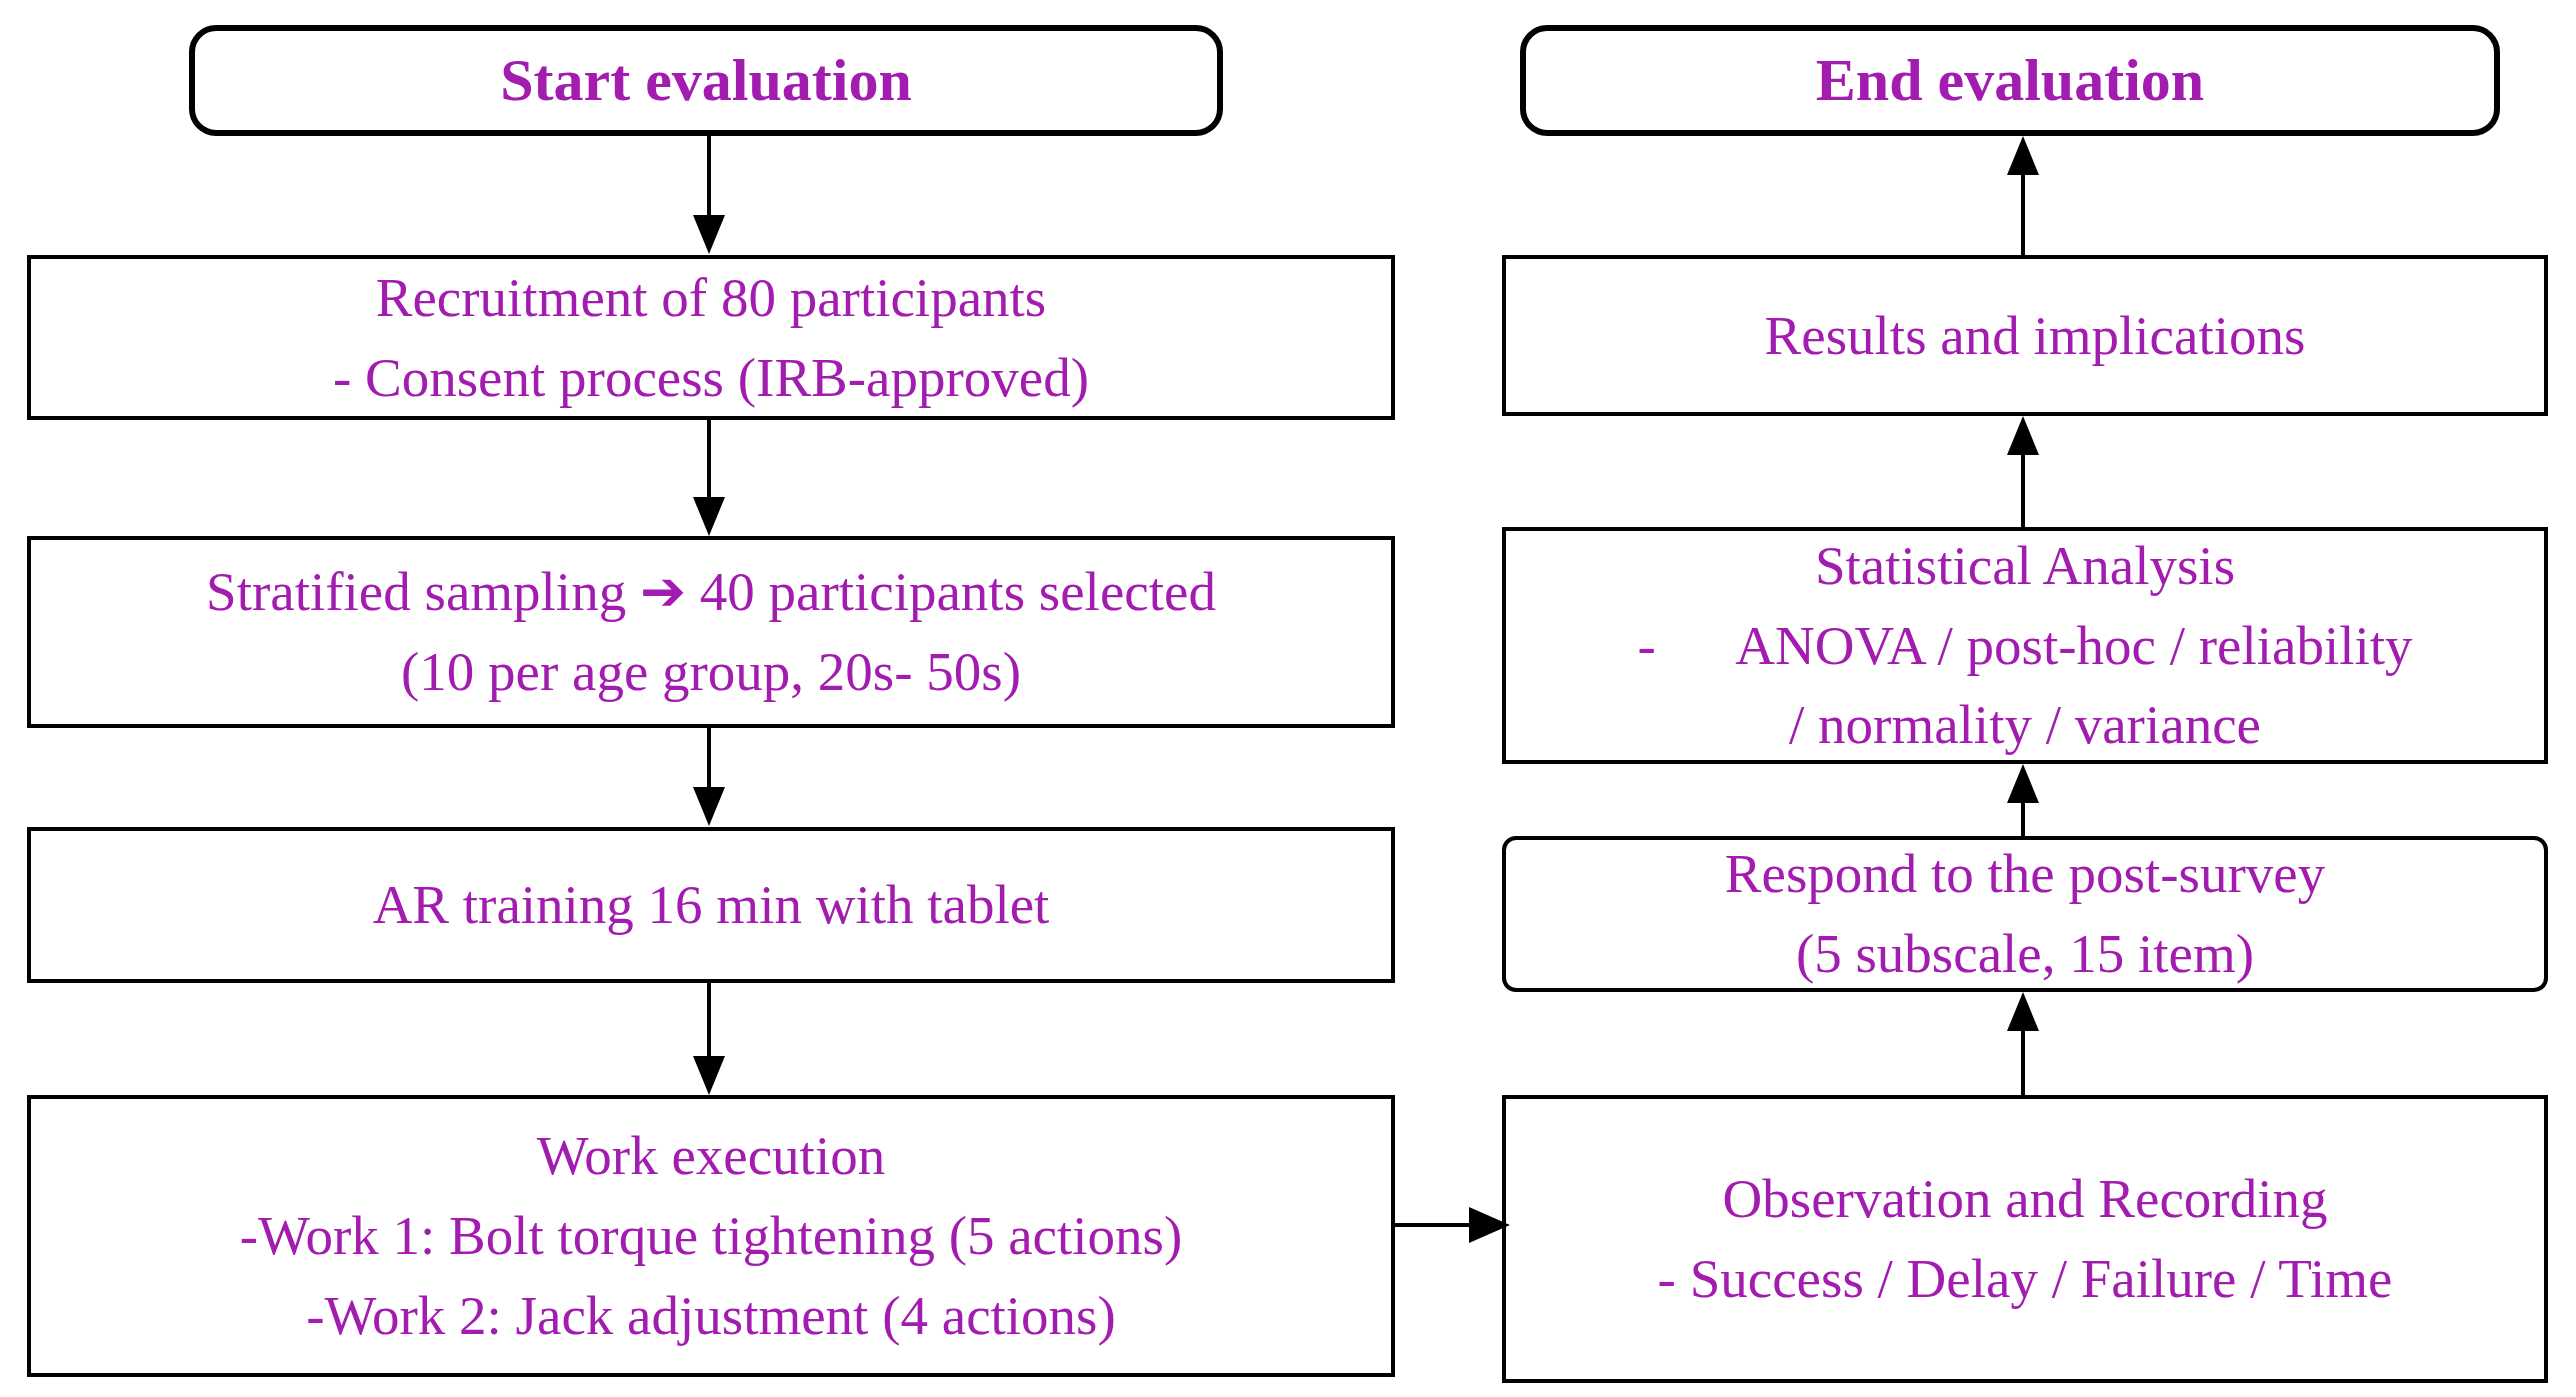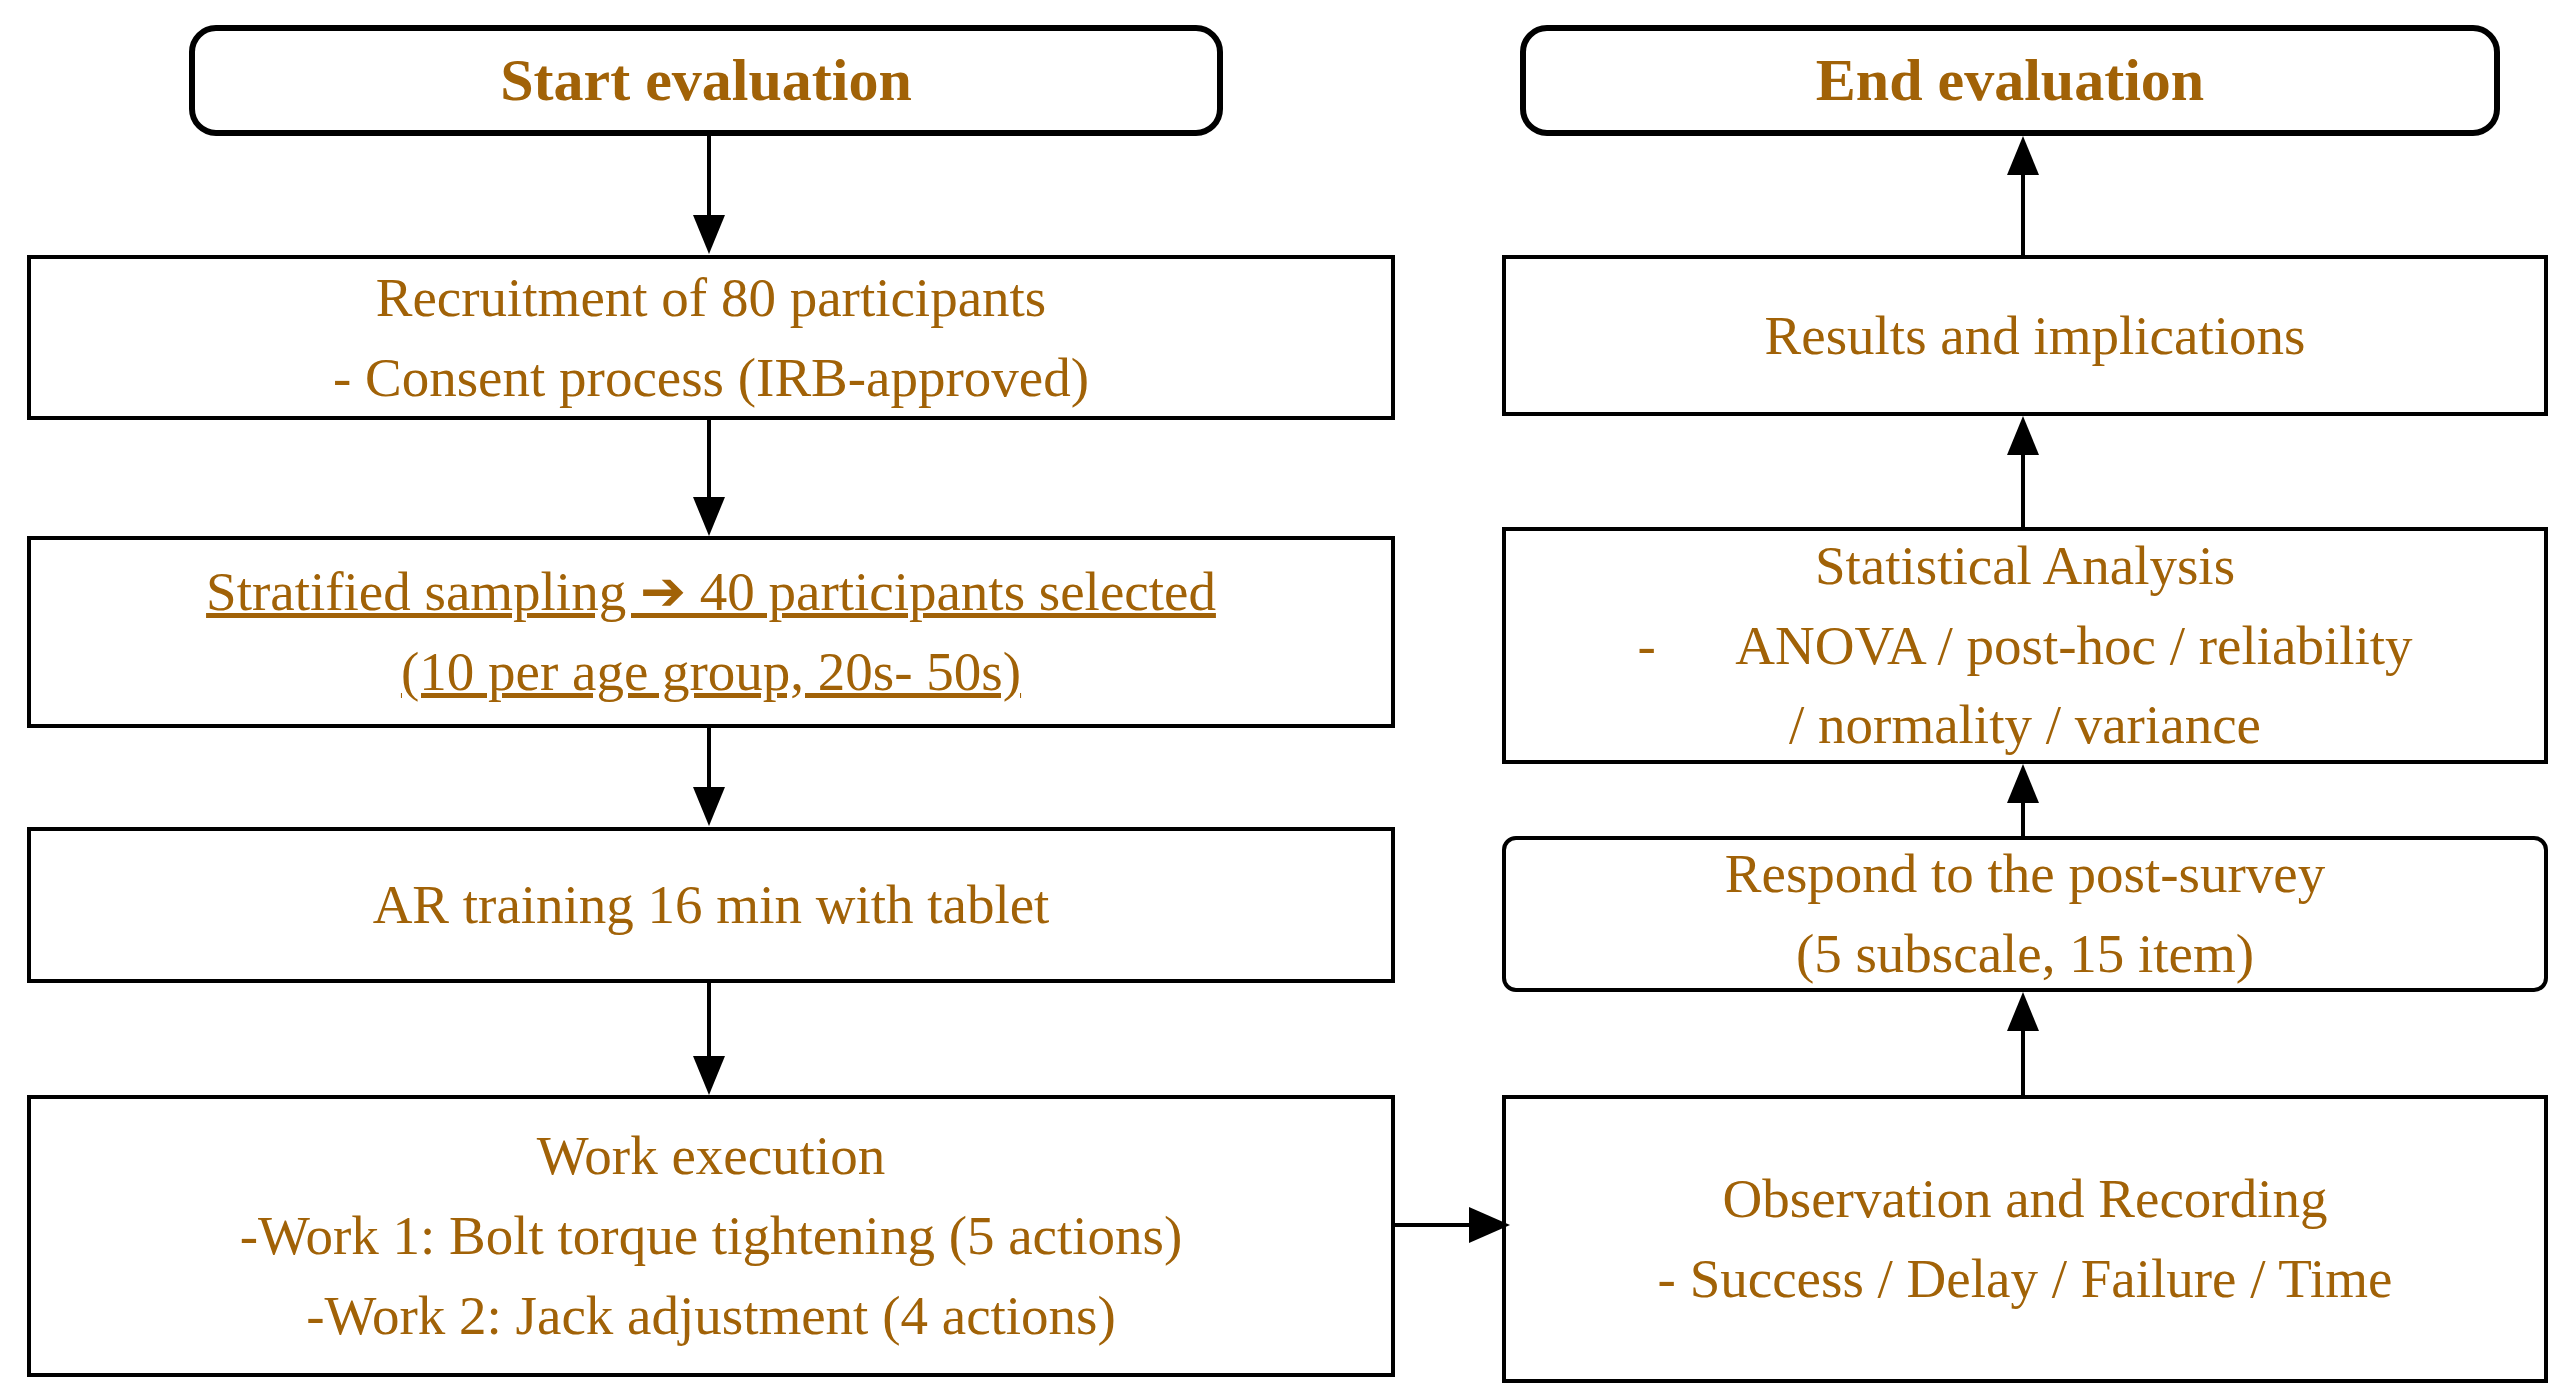--- a/index.html
+++ b/index.html
@@ -3,21 +3,21 @@
 <meta charset="utf-8">
 <style>
   html, body { margin: 0; padding: 0; background: #ffffff; }
   .canvas {
     position: relative;
     width: 2576px;
     height: 1398px;
     background: #ffffff;
     overflow: hidden;
     font-family: "Liberation Serif", "DejaVu Serif", serif;
-    color: #a16207;
+    color: #a21caf;
   }
   .node {
     position: absolute;
     box-sizing: border-box;
     background: #ffffff;
     border: 4.5px solid #000000;
     display: flex;
     flex-direction: column;
     justify-content: center;
     align-items: center;
@@ -29,21 +29,21 @@
     border-width: 6.3px;
     border-radius: 27px;
     font-weight: bold;
     font-size: 60px;
   }
   .line { white-space: pre-wrap; }
 
   
   #box-start        { left: 189px;  top: 25px;   width: 1034px; height: 111px; }
   #box-recruitment  { left: 27px;   top: 255px;  width: 1368px; height: 165px; }
-  #box-stratified   { left: 27px;   top: 536px;  width: 1368px; height: 192px; text-decoration: underline; }
+  #box-stratified   { left: 27px;   top: 536px;  width: 1368px; height: 192px; }
   #box-ar           { left: 27px;   top: 827px;  width: 1368px; height: 156px; }
   #box-work         { left: 27px;   top: 1095px; width: 1368px; height: 282px; }
   #box-end          { left: 1520px; top: 25px;   width: 980px; height: 111px; }
   #box-results      { left: 1502px; top: 255px;  width: 1046px; height: 161px; padding-left: 20px; }
   #box-statistical  { left: 1502px; top: 527px;  width: 1046px; height: 237px; }
   #box-respond      { left: 1502px; top: 836px;  width: 1046px; height: 156px; border-radius: 14px; }
   #box-observation  { left: 1502px; top: 1095px; width: 1046px; height: 288px; }
 
   
   .vline { position: absolute; width: 3.6px; background: #000000; }

